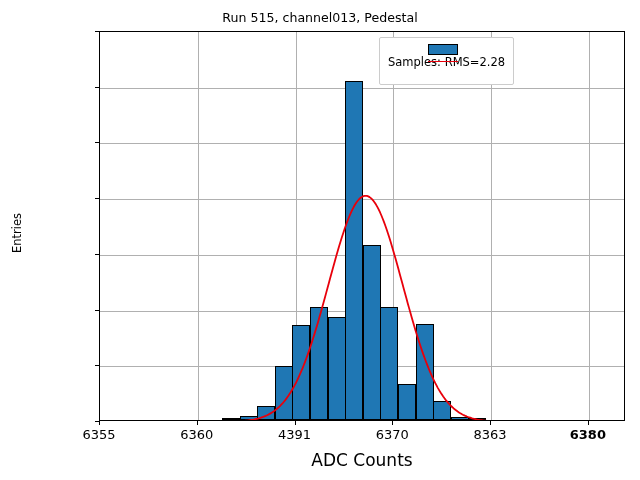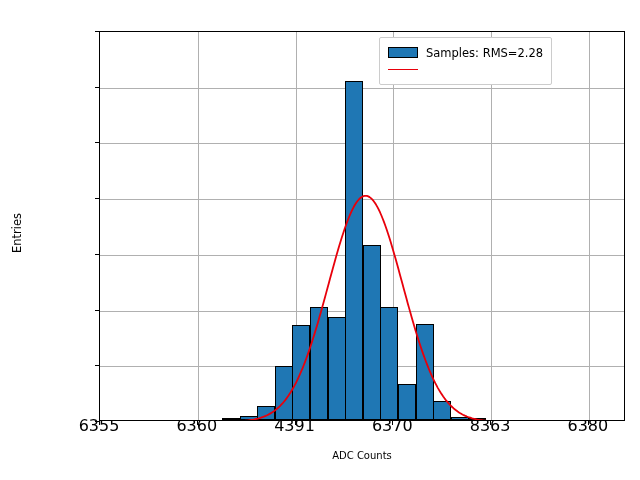--- a/index.html
+++ b/index.html
@@ -65,40 +65,40 @@
   }
   .ytick-mark {
     position: absolute;
     width: 4px;
     height: 1px;
     background: #000000;
     left: 95px;
   }
   .xtick-label {
     position: absolute;
-    top: 416px;
-    font-size: 16px;
+    top: 427px;
+    font-size: 13px;
     color: #000000;
     transform: translateX(-50%);
     white-space: nowrap;
   }
   .xtick-mark {
     position: absolute;
     top: 421px;
     width: 1px;
     height: 4px;
     background: #000000;
   }
   #xlabel {
     position: absolute;
     left: 99px;
     width: 526px;
     top: 450px;
     text-align: center;
-    font-size: 10px;
+    font-size: 17px;
     color: #000000;
   }
   #ylabel {
     position: absolute;
     left: -63px;
     top: 226px;
     width: 160px;
     text-align: center;
     font-size: 11.5px;
     color: #000000;
@@ -114,20 +114,21 @@
     border: 1px solid #cccccc;
     border-radius: 2px;
     padding: 6px 8px 6px 8px;
     font-size: 11.5px;
     color: #000000;
   }
   .legend-row {
     display: flex;
     align-items: center;
     height: 17px;
+    flex-direction: column;
   }
   .legend-swatch-patch {
     width: 30px;
     height: 11px;
     background: #1f77b4;
     border: 1px solid #000000;
     box-sizing: border-box;
     margin-right: 8px;
     flex: 0 0 auto;
   }
@@ -139,39 +140,40 @@
     flex: 0 0 auto;
   }
   .legend-text { white-space: nowrap; }
   .mi { font-family: "DejaVu Serif", serif; font-style: italic; }
 </style>
 </head>
 <body>
 
 <div id="figure">
 
+  <div id="chart-title">Run 515, channel013, Pedestal</div>
 
   <div id="ytick-labels"></div>
   <div id="ytick-marks">
       <div class="ytick-mark" style="top: 421px;"></div>
       <div class="ytick-mark" style="top: 365.29px;"></div>
       <div class="ytick-mark" style="top: 309.57px;"></div>
       <div class="ytick-mark" style="top: 253.86px;"></div>
       <div class="ytick-mark" style="top: 198.14px;"></div>
       <div class="ytick-mark" style="top: 142.43px;"></div>
       <div class="ytick-mark" style="top: 86.71px;"></div>
       <div class="ytick-mark" style="top: 31px;"></div>
     </div>
   <div id="xtick-labels">
       <div class="xtick-label" style="left: 99px;">6355</div>
       <div class="xtick-label" style="left: 196.77px; text-align: center;">6360</div>
       <div class="xtick-label" style="left: 294.54px;">4391</div>
       <div class="xtick-label" style="left: 392.31px;">6370</div>
       <div class="xtick-label" style="left: 490.08px;">8363</div>
-      <div class="xtick-label" style="left: 587.85px;">6380</div>
+      <div class="xtick-label" style="left: 587.85px; font-weight: bold;">6380</div>
     </div>
   <div id="xtick-marks">
       <div class="xtick-mark" style="left: 99px;"></div>
       <div class="xtick-mark" style="left: 196.77px;"></div>
       <div class="xtick-mark" style="left: 294.54px;"></div>
       <div class="xtick-mark" style="left: 392.31px;"></div>
       <div class="xtick-mark" style="left: 490.08px;"></div>
       <div class="xtick-mark" style="left: 587.85px;"></div>
     </div>
 

